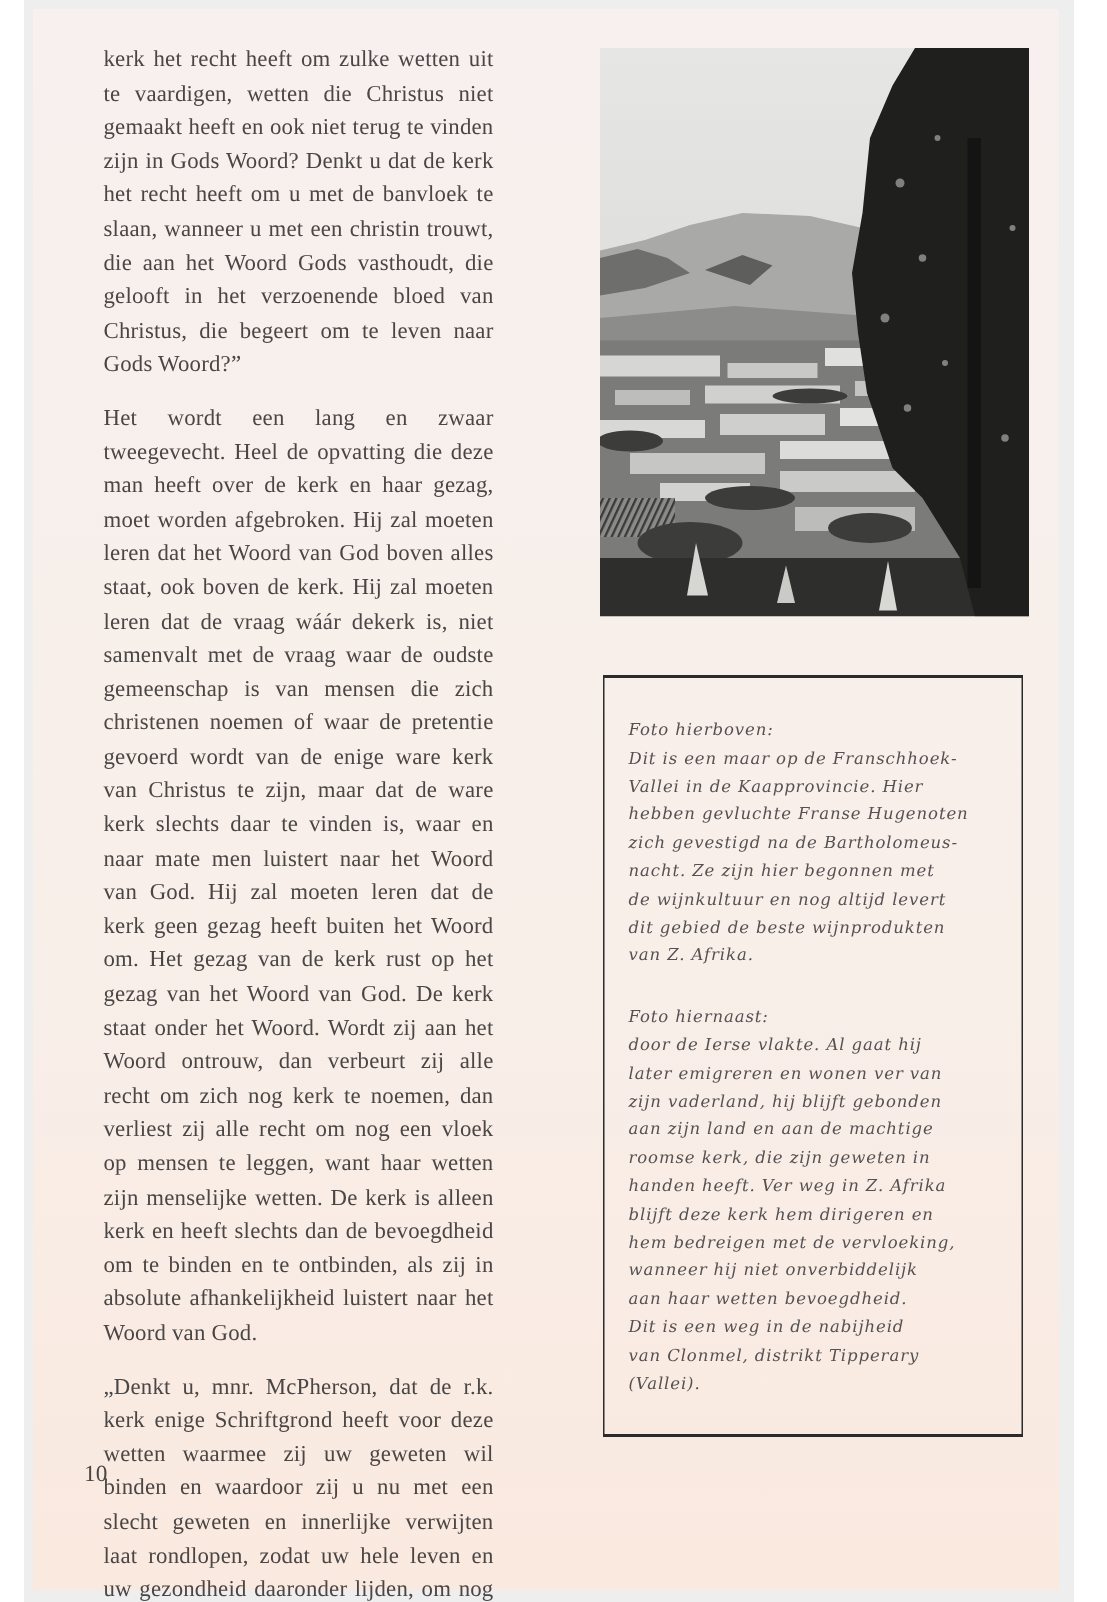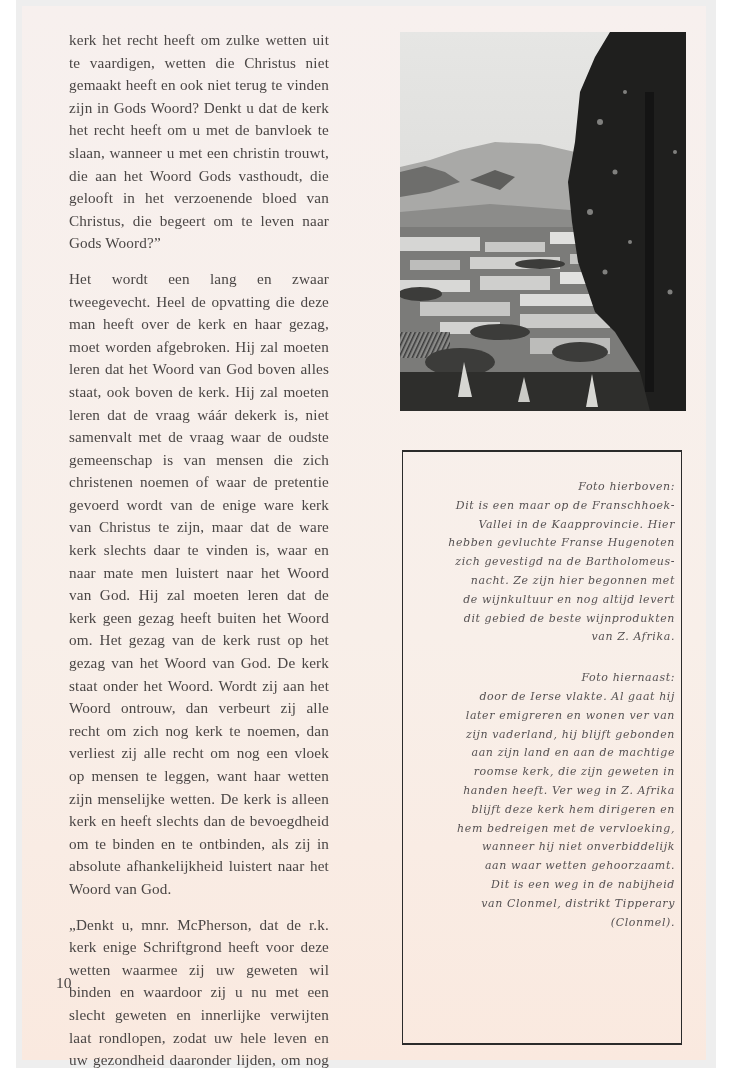--- a/index.html
+++ b/index.html
@@ -26,24 +26,23 @@
     position: absolute; left: 34px; top: 968px;
     font-family: "Liberation Serif", "DejaVu Serif", serif;
     font-size: 15.5px; color: #4a4645; text-align: right;
   }
   .photo {
     position: absolute; left: 378px; top: 26px; width: 286px; height: 379px;
     overflow: hidden; background: #d8d8d6;
   }
   .photo svg { display: block; }
   .caption-box {
-    position: absolute; left: 380px; top: 444px; width: 280px; height: 595px;
+    position: absolute; left: 380px; top: 444px; width: 280px; height: 508px;
     border: 1.5px solid #2b2b2b; border-top-width: 2px; border-bottom-width: 2px;
     box-sizing: border-box;
-    text-align: right;
   }
   .caption {
     position: absolute; left: 16px; top: 26px; width: 256px;
     font-family: "DejaVu Serif", "Liberation Serif", serif;
     font-style: italic; font-size: 11px; line-height: 18.8px; color: #555152;
     letter-spacing: 0.6px;
   }
   .caption .heading { margin: 0; }
   .caption .line { display: block; white-space: nowrap; }
   .caption .gap { height: 22px; }
@@ -143,20 +142,20 @@
         <span class="line heading">Foto hiernaast:</span>
         <span class="line">door de Ierse vlakte. Al gaat hij</span>
         <span class="line">later emigreren en wonen ver van</span>
         <span class="line">zijn vaderland, hij blijft gebonden</span>
         <span class="line">aan zijn land en aan de machtige</span>
         <span class="line">roomse kerk, die zijn geweten in</span>
         <span class="line">handen heeft. Ver weg in Z. Afrika</span>
         <span class="line">blijft deze kerk hem dirigeren en</span>
         <span class="line">hem bedreigen met de vervloeking,</span>
         <span class="line">wanneer hij niet onverbiddelijk</span>
-        <span class="line">aan waar wetten gehoorzaamt.</span>
+        <span class="line">aan haar wetten bevoegdheid.</span>
         <span class="line">Dit is een weg in de nabijheid</span>
         <span class="line">van Clonmel, distrikt Tipperary</span>
-        <span class="line">(Clonmel).</span>
+        <span class="line">(Vallei).</span>
       </div>
     </div>
   </div>
 </div>
 
 </body></html>

